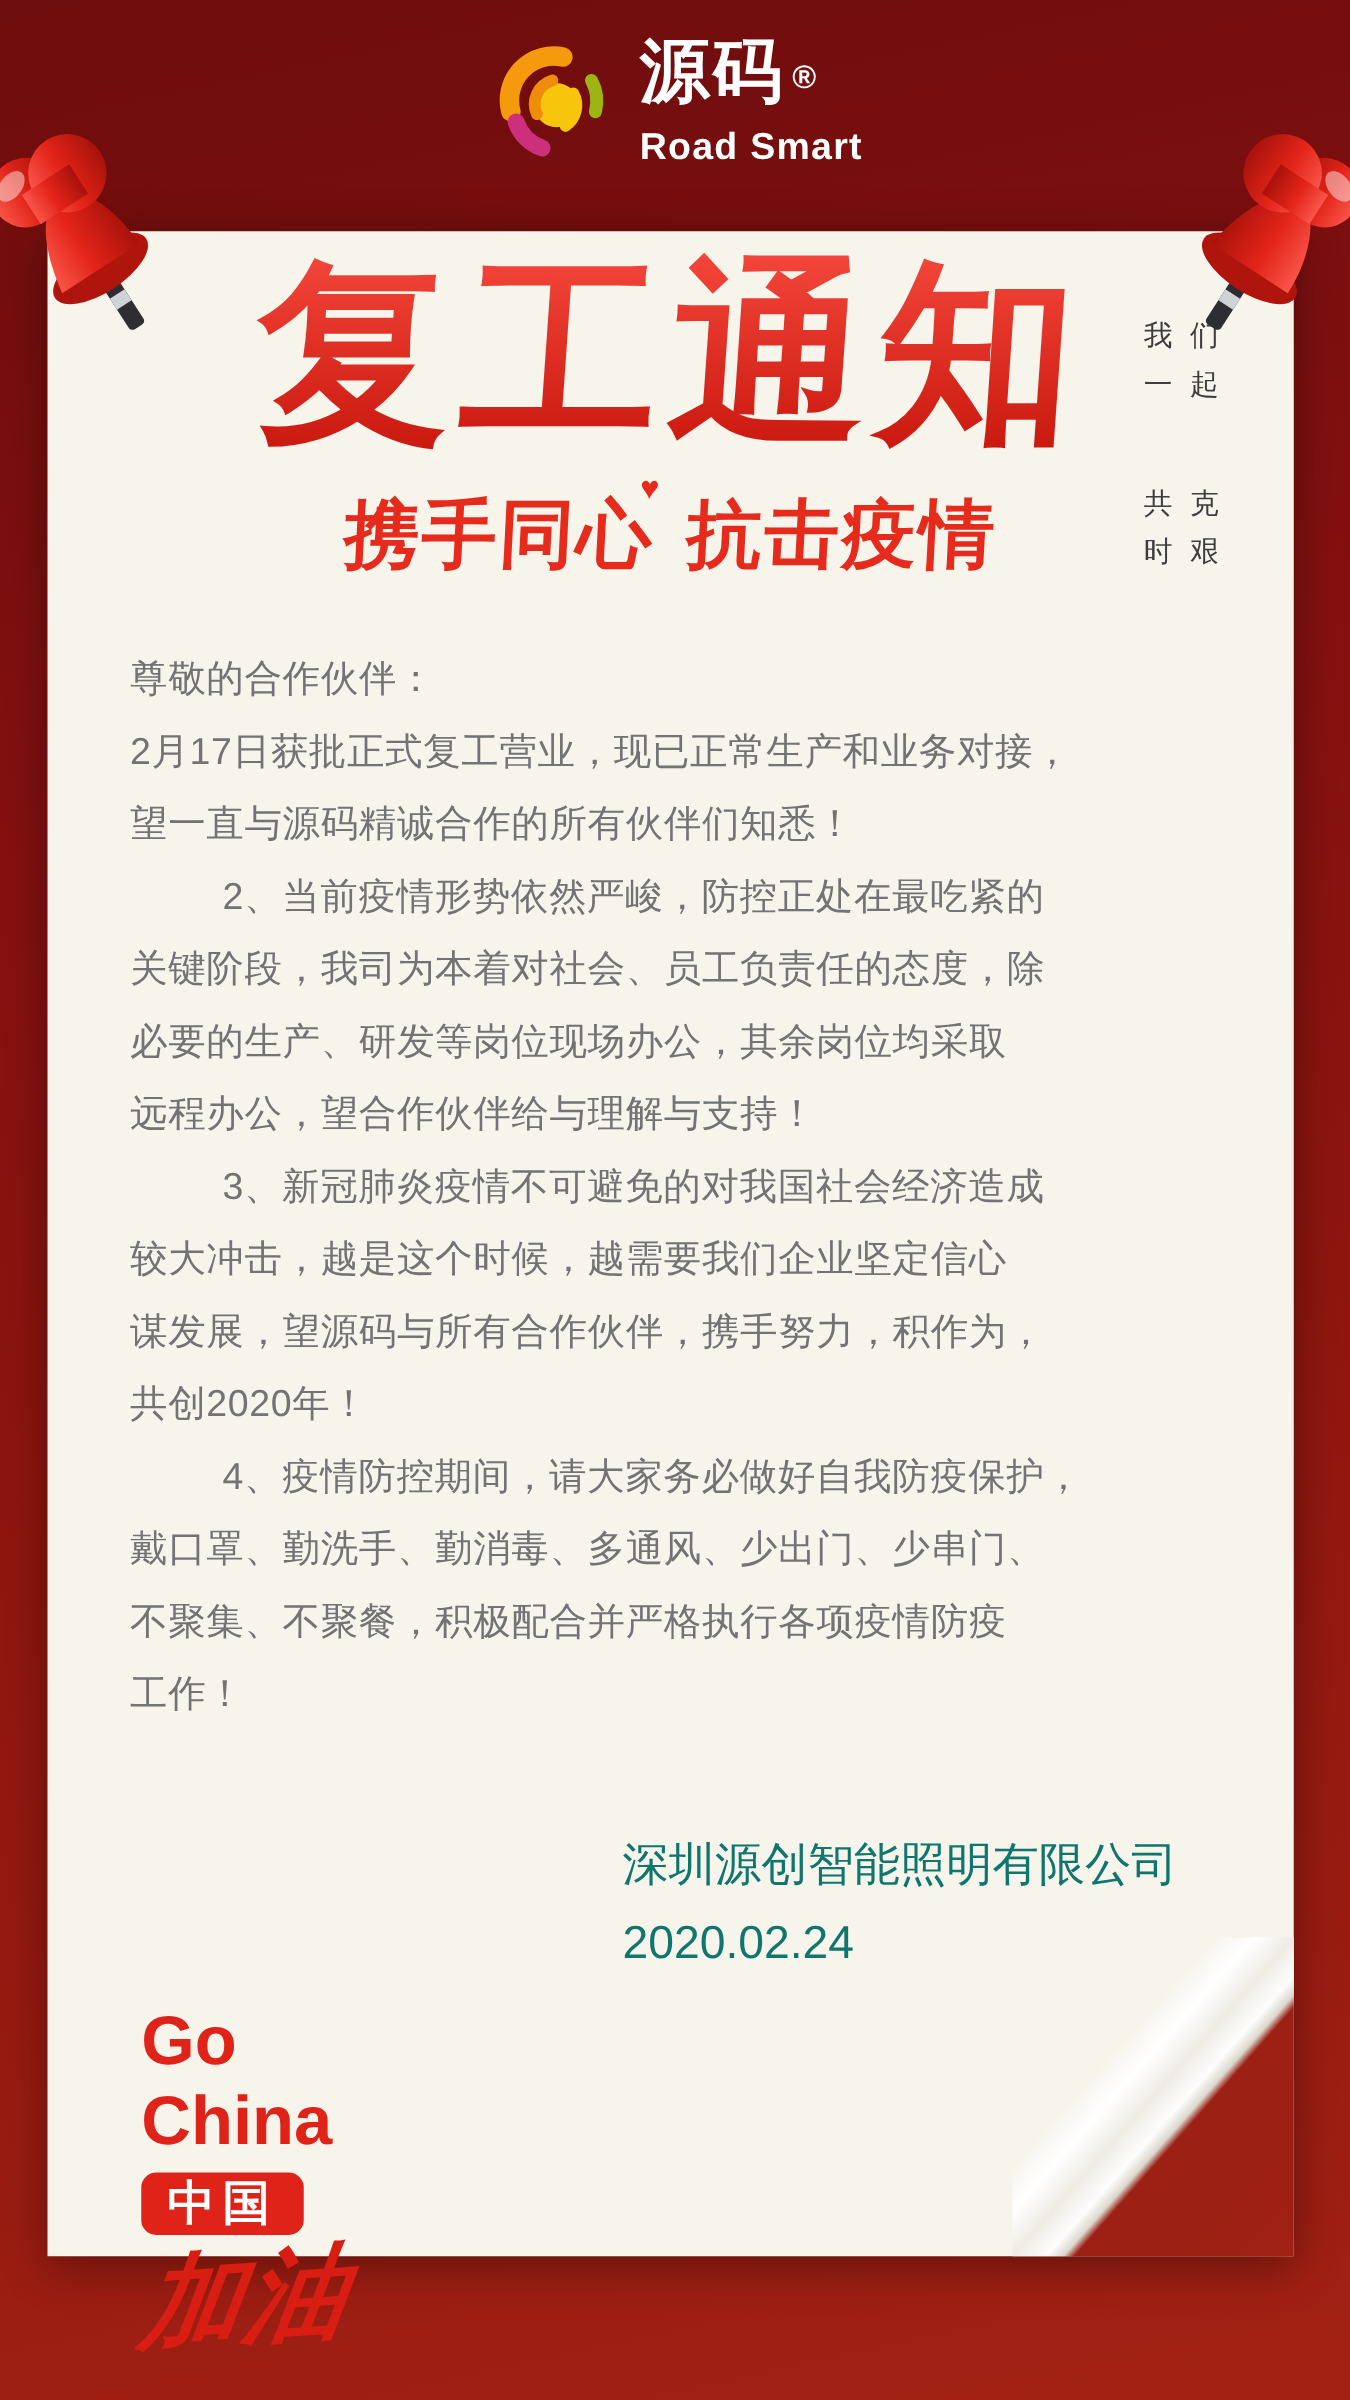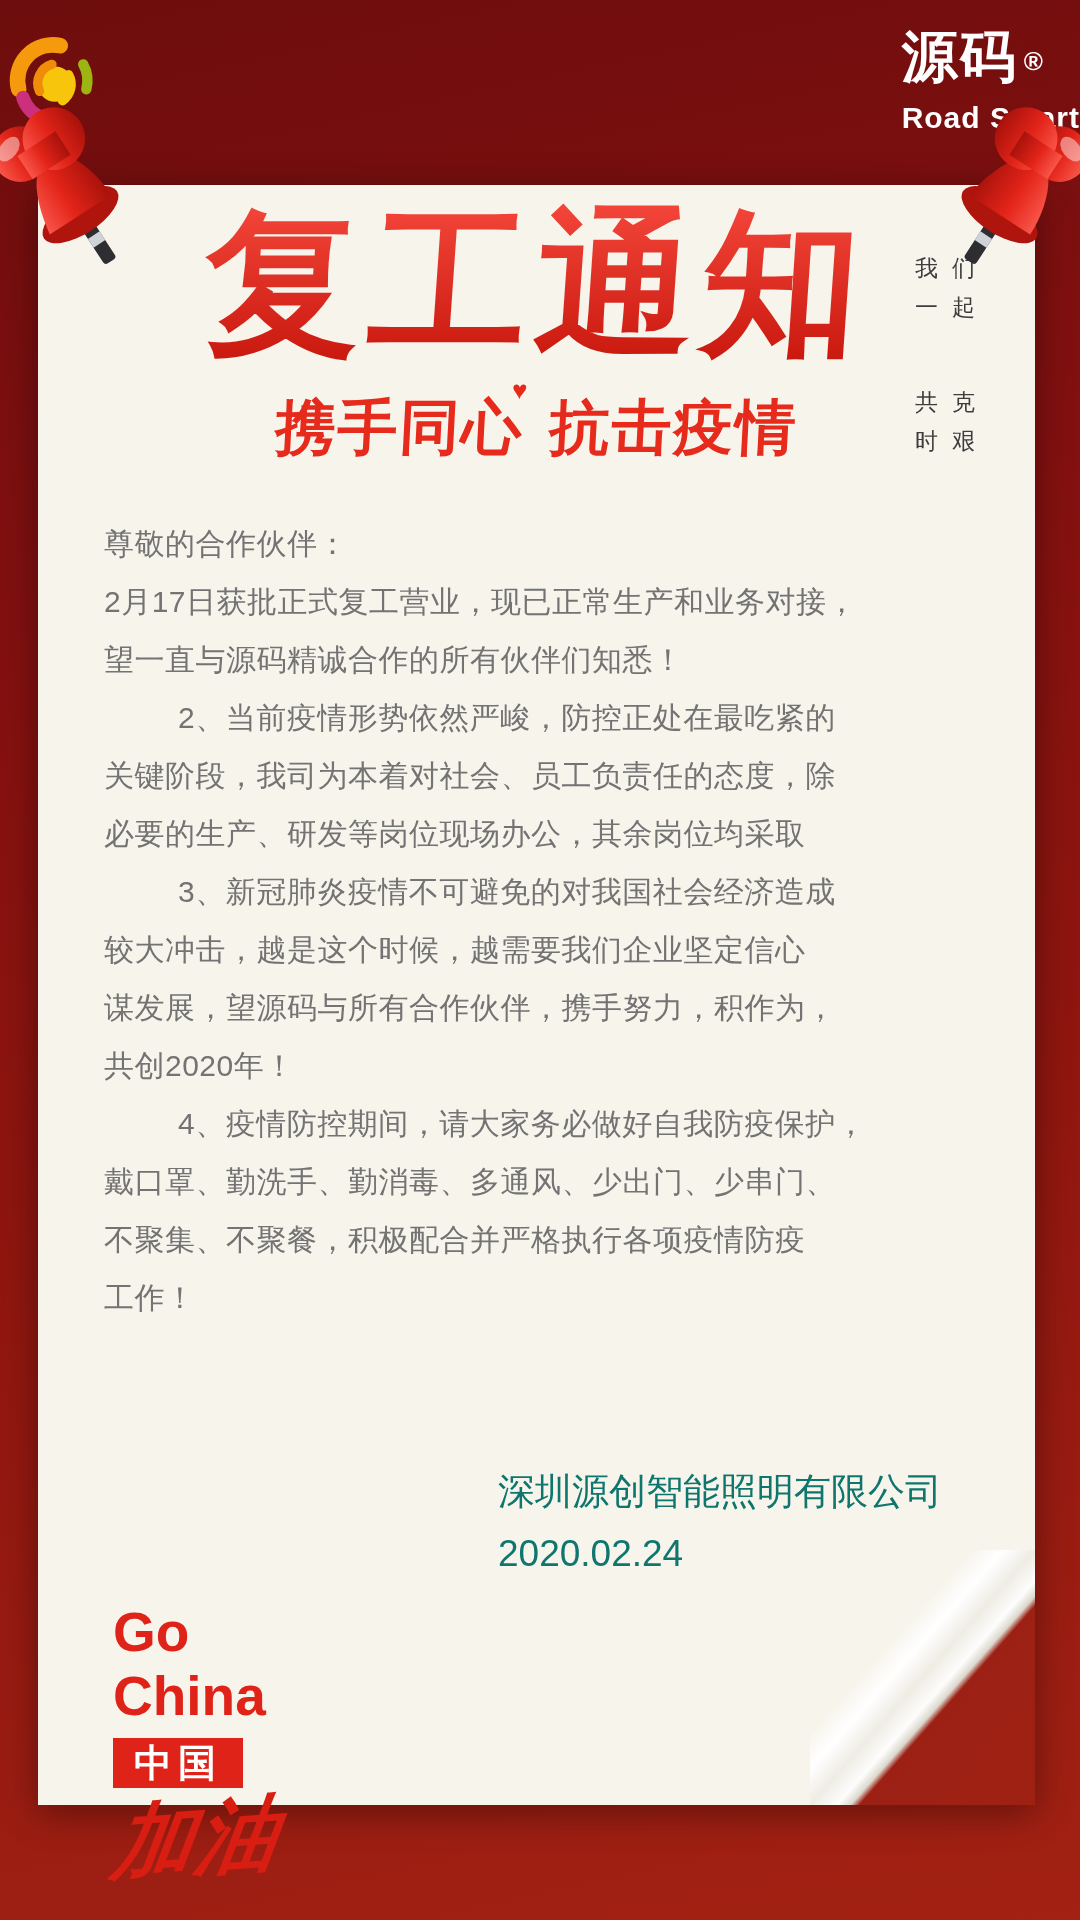--- a/index.html
+++ b/index.html
@@ -5,21 +5,21 @@
   * { margin:0; padding:0; box-sizing:border-box; }
   html,body { width:1080px; }
   body { font-family:"Liberation Sans", sans-serif; }
   .stage {
     position:relative; width:1080px; height:1920px; overflow:hidden;
     background:linear-gradient(168deg,#6e0d0d 0%,#821010 28%,#8e150f 55%,#a22113 100%);
   }
   
   .brand {
     position:absolute; top:28px; left:0; width:100%;
-    display:flex; justify-content:space-between; align-items:center; gap:18px;
+    display:flex; justify-content:center; align-items:center; gap:18px;
   }
   .brand-icon { width:104px; height:104px; }
   .brand-text { display:flex; flex-direction:column; align-items:flex-start; }
   .brand-cn { color:#ffffff; font-size:56px; font-weight:bold; line-height:1.05; letter-spacing:2px;}
   .brand-reg { color:#ffffff; font-size:26px; font-weight:bold; vertical-align:super; margin-left:6px;}
   .brand-en { color:#ffffff; font-size:30px; font-weight:bold; letter-spacing:1px; margin-top:14px;}
   
   .paper {
     position:absolute; left:38px; top:185px; width:997px; height:1620px;
     background:#f7f4ec; box-shadow:0 8px 34px rgba(0,0,0,.38);
@@ -73,21 +73,21 @@
   .signature {
     position:absolute; left:460px; top:1276px;
     color:#0f766e; font-size:37px; line-height:62px;
   }
   
   .gochina { position:absolute; left:75px; top:1415px; width:200px; }
   .gc-en { color:#e02318; font-weight:bold; font-size:55px; letter-spacing:0px; }
   .gc-box {
     margin-top:10px; width:130px; height:50px; background:#e02318;
     color:#ffffff; font-size:38px; font-weight:bold; text-align:center;
-    line-height:50px; letter-spacing:6px;
+    line-height:50px; letter-spacing:6px;border-radius:12px;
   }
   .gc-cheer {
     margin-top:12px; color:#d81d12; font-size:82px; font-weight:900;
     font-style:italic; font-family:"Liberation Serif", serif;
     transform:rotate(-4deg) skewX(-12deg); transform-origin:left center;
     letter-spacing:2px; line-height:90px;
   }
 </style>
 </head>
 <body>
@@ -126,20 +126,21 @@
       <div class="nline">时艰</div>
     </div>
 
     <div class="body-text">
       <div class="line">尊敬的合作伙伴：</div>
       <div class="line">2月17日获批正式复工营业，现已正常生产和业务对接，</div>
       <div class="line">望一直与源码精诚合作的所有伙伴们知悉！</div>
       <div class="line indent">2、当前疫情形势依然严峻，防控正处在最吃紧的</div>
       <div class="line">关键阶段，我司为本着对社会、员工负责任的态度，除</div>
       <div class="line">必要的生产、研发等岗位现场办公，其余岗位均采取</div>
+      <div class="line">远程办公，望合作伙伴给与理解与支持！</div>
       <div class="line indent">3、新冠肺炎疫情不可避免的对我国社会经济造成</div>
       <div class="line">较大冲击，越是这个时候，越需要我们企业坚定信心</div>
       <div class="line">谋发展，望源码与所有合作伙伴，携手努力，积作为，</div>
       <div class="line">共创2020年！</div>
       <div class="line indent">4、疫情防控期间，请大家务必做好自我防疫保护，</div>
       <div class="line">戴口罩、勤洗手、勤消毒、多通风、少出门、少串门、</div>
       <div class="line">不聚集、不聚餐，积极配合并严格执行各项疫情防疫</div>
       <div class="line">工作！</div>
     </div>
 

